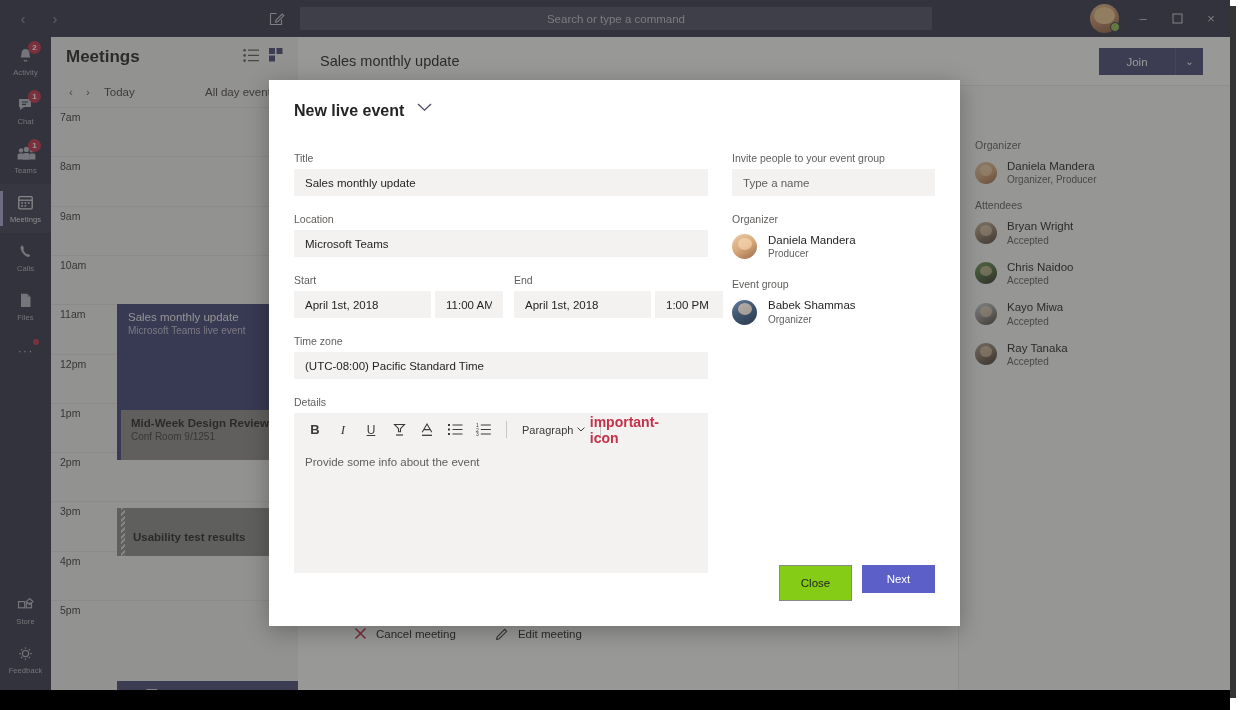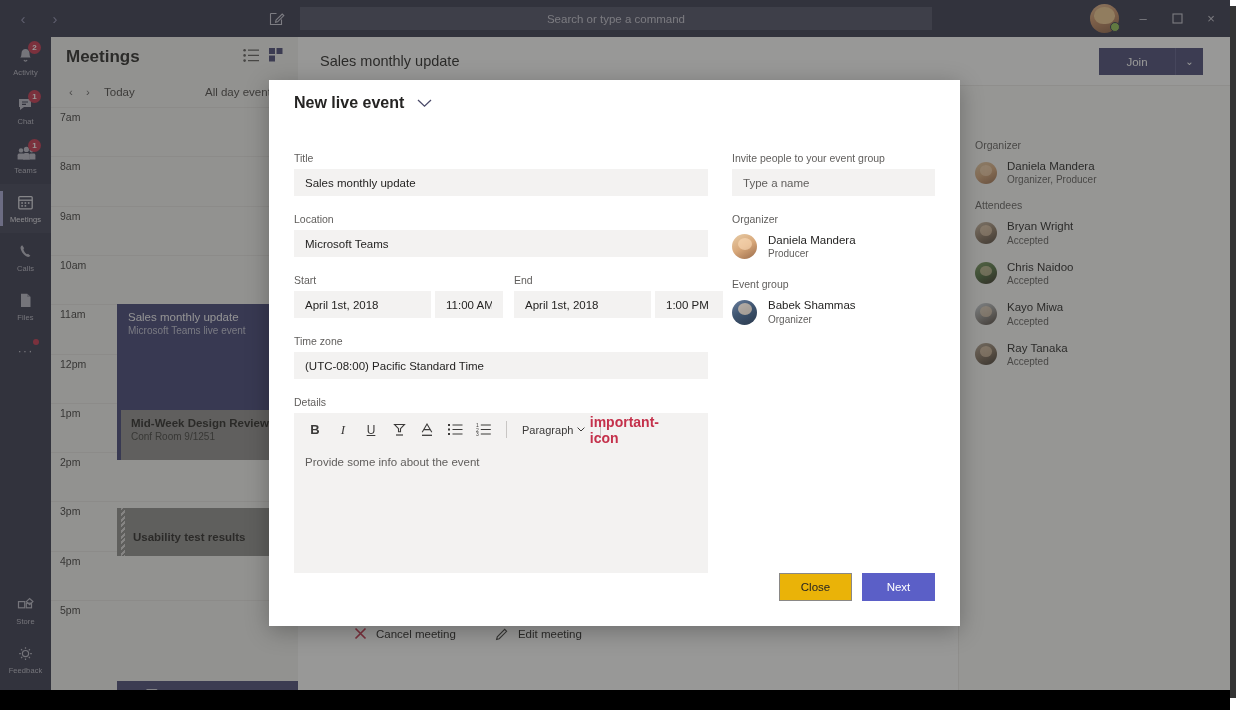--- a/index.html
+++ b/index.html
@@ -272,21 +272,21 @@
   #dialog {
     position:absolute; left:269px; top:80px;
     width:691px; height:546px;
     background:#ffffff;
     box-shadow:0 5px 22px rgba(0,0,0,.28);
   }
   #dlg-head {
     position:absolute; left:25px; top:14px;
     display:flex; align-items:center; gap:13px;
   }
-  #dlg-title { font-size:16px; font-weight:bold; color:#252423; }
+  #dlg-title { font-size:16px; font-weight:bold; color:#252423;margin-top:8px; }
   #dlg-chevron { color:#4a4a68; font-size:12px; cursor:pointer; }
 
   .dlg-col-left  { position:absolute; left:25px; top:72px; width:414px; }
   .dlg-col-right { position:absolute; left:463px; top:72px; width:203px; }
 
   .field-label { font-size:10.5px; color:#605e5c; margin-bottom:5px; }
   .field-input {
     width:100%; height:27px;
     background:#f3f2f1; border:none;
     padding:0 11px;
@@ -326,22 +326,22 @@
   
   .dlg-person { display:flex; align-items:center; margin:8px 0 18px 0; }
   .dlg-person .person-avatar { width:25px; height:25px; flex:0 0 25px; margin-right:11px; }
 
   
   #dlg-buttons {
     position:absolute; right:25px; bottom:25px;
     display:flex; gap:10px;
   }
   #btn-close-dlg {
-    width:73px; height:28px;
-    background:#eab308; border:1px solid #8a8886;
+    width:73px; height:36px;
+    background:#84cc16; border:1px solid #8a8886;
     font-family:inherit; font-size:11.5px; color:#252423; cursor:pointer;
   }
   #btn-next {
     width:73px; height:28px;
     background:#5b5fc7; border:1px solid #5b5fc7;
     font-family:inherit; font-size:11.5px; color:#fff; cursor:pointer;
   }
 
   
   .fa-daniela { background:linear-gradient(150deg,#e8cda8 0%,#d8a87a 50%,#9a6b4a 100%); }

